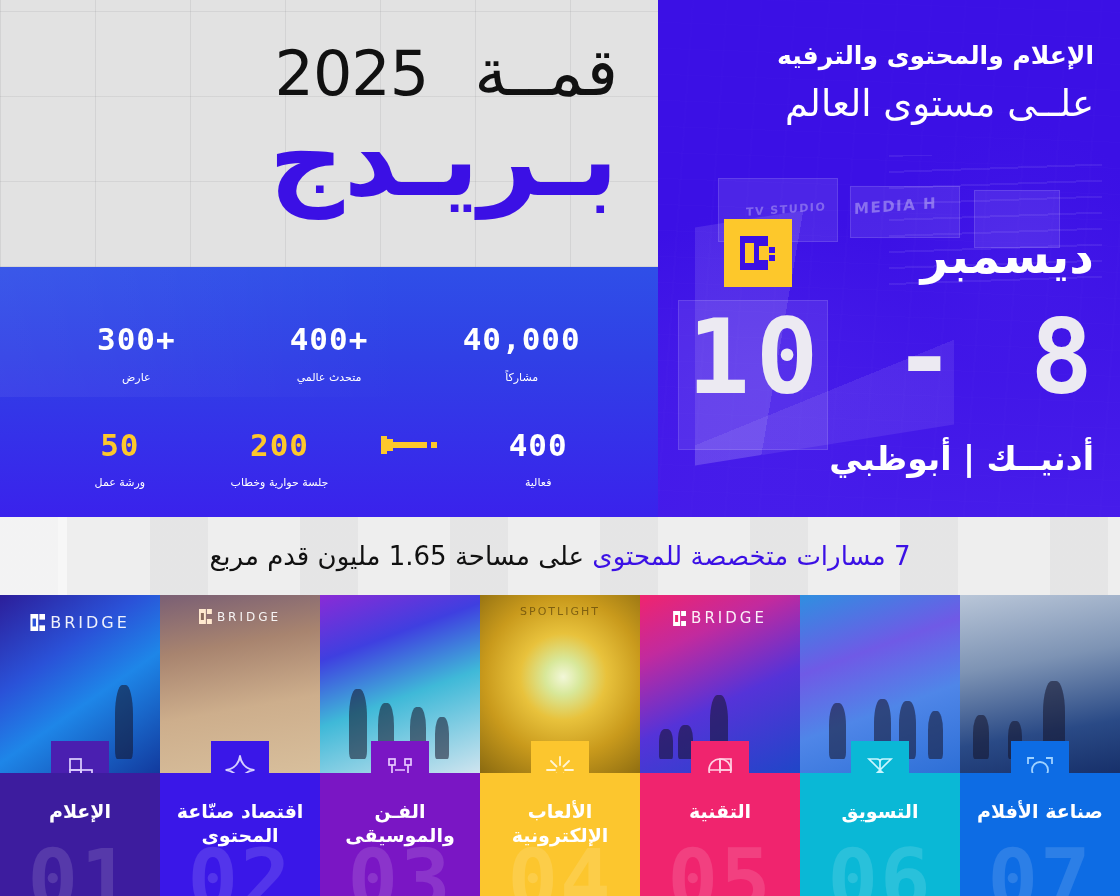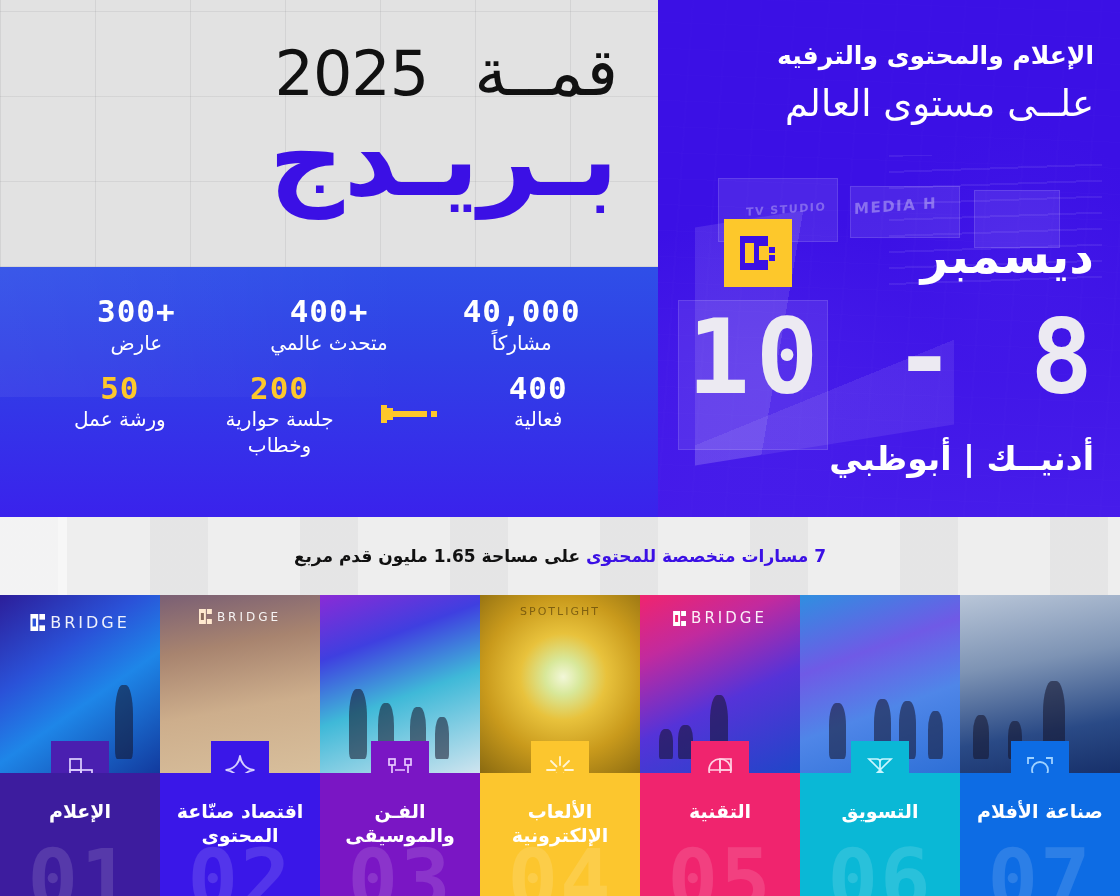--- a/index.html
+++ b/index.html
@@ -121,39 +121,39 @@
     background:linear-gradient(90deg, rgba(255,255,255,.055) 0%, rgba(255,255,255,0) 62%);
   }
   .stat-row { position:relative; display:flex; direction:rtl; }
   .stat-row.r1 { padding:26px 40px 0 40px; }
   .stat-row.r2 { padding:14px 40px 0 40px; }
   .stat {
     flex:1; text-align:center; color:#fff; position:relative;
   }
   .stat .num {
     font-family:"DejaVu Sans Mono","Liberation Mono",monospace;
-    font-size:31px; font-weight:700; letter-spacing:1px; line-height:1.18; direction:ltr;
+    font-size:31px; font-weight:700; letter-spacing:1px; line-height:1.18; direction:ltr;margin-top:28px;
   }
   .stat .num.yellow { color:#fdc82b; }
-  .stat .lbl { font-size:20px; font-weight:400; line-height:1.3; margin-top:0; }
+  .stat .lbl { font-size:11px; font-weight:400; line-height:1.3; margin-top:13px; }
   .stat.arrow { flex:.62; display:flex; align-items:center; justify-content:center; }
   .stat.arrow svg { display:block; }
 
   
   .banner {
     position:relative; width:1120px; height:78px; background:#eeeeee;
     display:flex; align-items:center; justify-content:center; overflow:hidden;
   }
   .banner:before {
     content:""; position:absolute; inset:0;
     background:
       linear-gradient(90deg, rgba(255,255,255,.55) 0 6%, rgba(0,0,0,0) 6%),
       repeating-linear-gradient(90deg, rgba(150,150,155,.10) 0 58px, rgba(0,0,0,0) 58px 150px);
   }
-  .banner-inner { position:relative; font-size:17px; font-weight:700; color:#111; white-space:nowrap; }
+  .banner-inner { position:relative; font-size:26px; font-weight:400; color:#111; white-space:nowrap; }
   .banner-inner .accent { color:#3b10e5; }
 
   
   .tracks { display:flex; width:1120px; height:301px; }
   .card { position:relative; flex:1; overflow:hidden; display:flex; flex-direction:column; }
   .card-img { position:relative; height:178px; overflow:hidden; }
   .card-badge {
     position:absolute; left:50%; transform:translateX(-50%);
     bottom:-26px; width:58px; height:58px;
     display:flex; align-items:center; justify-content:center; z-index:3;

